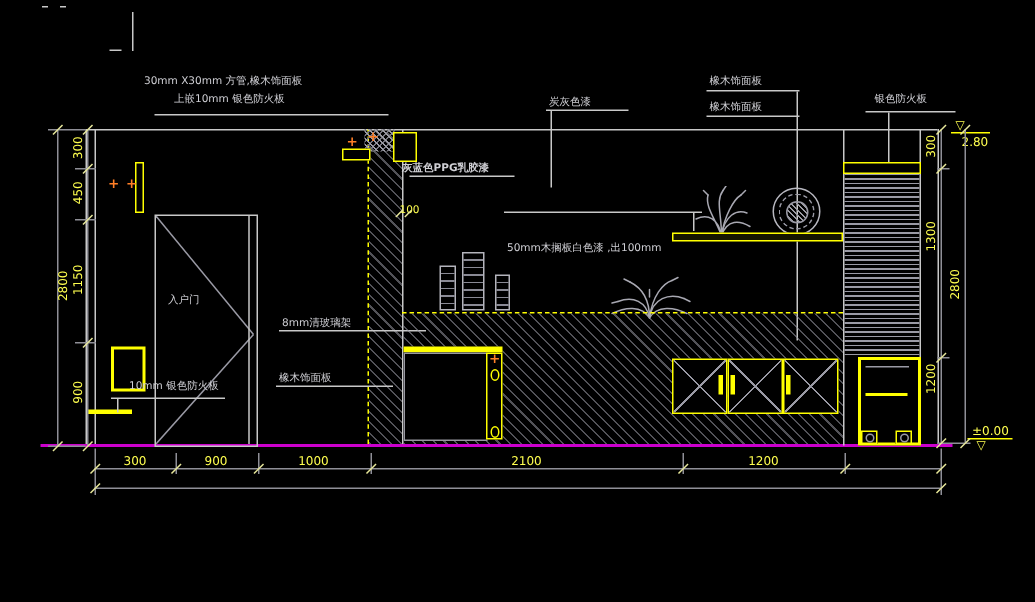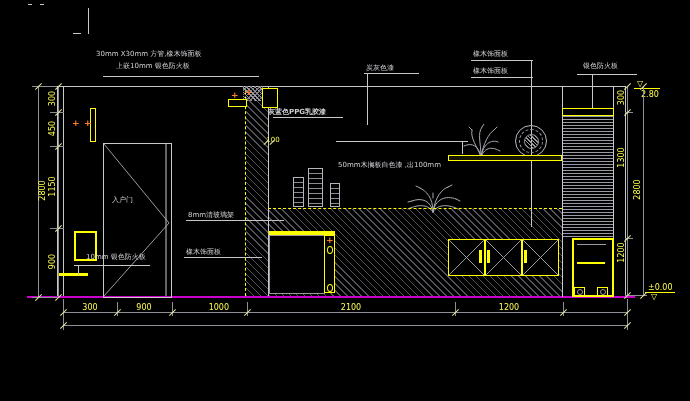--- a/index.html
+++ b/index.html
@@ -235,17 +235,17 @@
   <div class="slash" style="left:113px;top:312px;"></div>
   <div class="slash" style="left:168px;top:312px;"></div>
   <div class="slash" style="left:243px;top:312px;"></div>
   <div class="slash" style="left:451px;top:312px;"></div>
   <div class="slash" style="left:559px;top:312px;"></div>
   <div class="slash" style="left:623px;top:312px;"></div>
   <div class="slash" style="left:59px;top:325px;"></div>
   <div class="slash" style="left:623px;top:325px;"></div>
   <div class="dim" style="left:70px;top:303px;">300</div>
   <div class="dim" style="left:124px;top:303px;">900</div>
-  <div class="dim" style="left:189px;top:303px;text-align:right;">1000</div>
+  <div class="dim" style="left:189px;top:303px;">1000</div>
   <div class="dim" style="left:331px;top:303px;">2100</div>
   <div class="dim" style="left:489px;top:303px;">1200</div>
 
 </div>
 
 </body></html>

